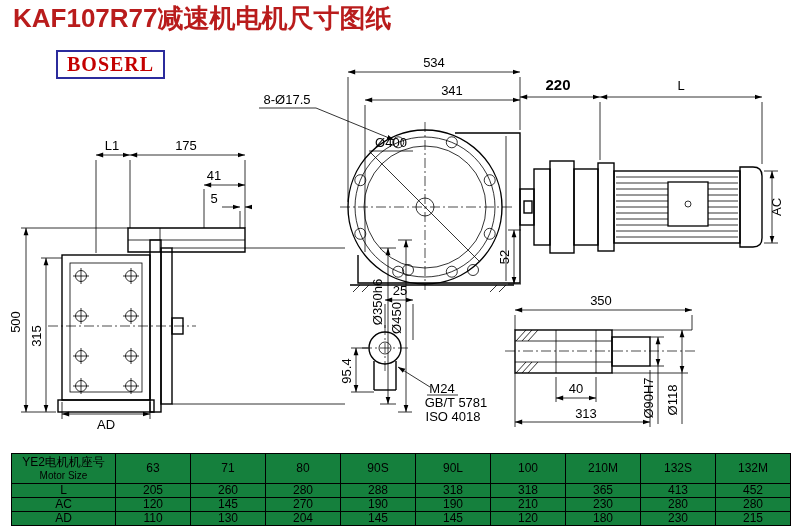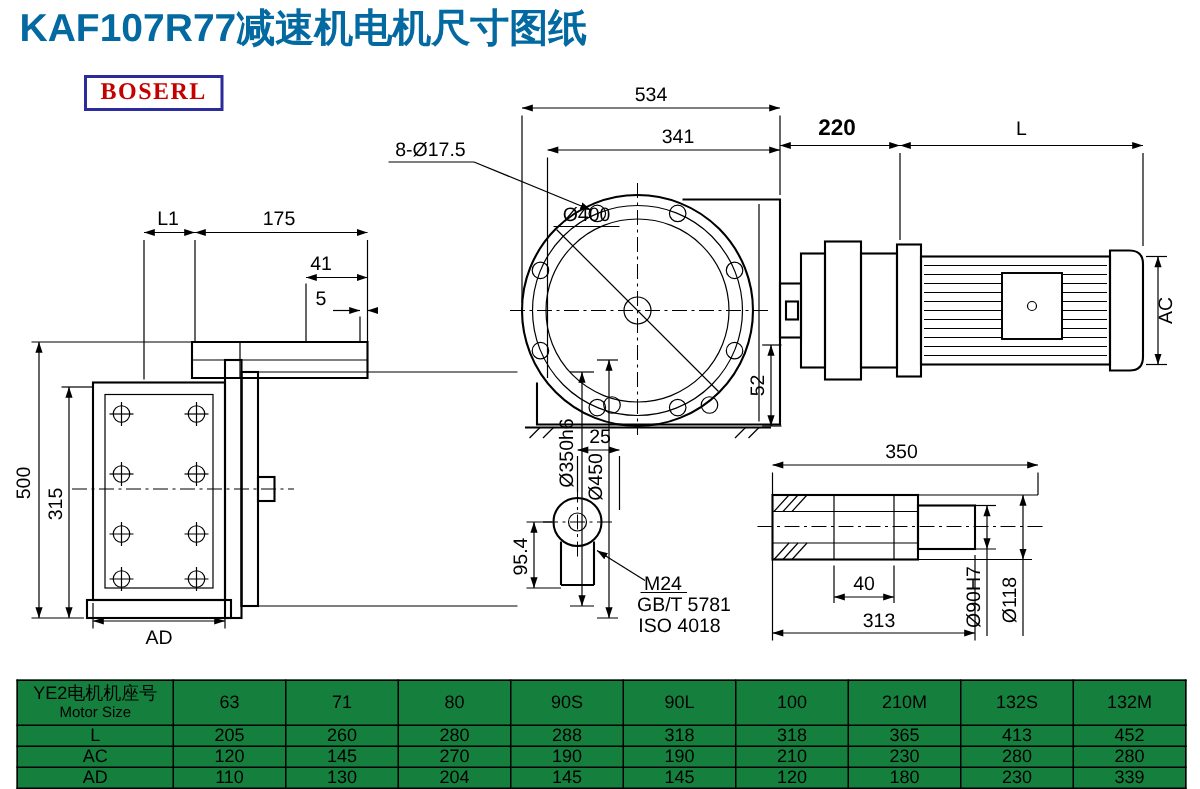--- a/index.html
+++ b/index.html
@@ -1,21 +1,21 @@
 <!DOCTYPE html>
 <html><head>
 <meta charset="utf-8">
 <style>
   * { margin:0; padding:0; box-sizing:border-box; }
   html,body { width:800px; height:526px; }
   body { background:#fff; font-family:"Liberation Sans",sans-serif; position:relative; overflow:hidden; }
   .page { position:relative; width:800px; height:526px; background:#fff; }
-  .title { position:absolute; left:13px; top:1px; font-size:26px; font-weight:bold; color:#0369a1; white-space:nowrap; }
+  .title { position:absolute; left:13px; top:1px; font-size:26px; font-weight:bold; color:#b91c1c; white-space:nowrap; }
   .logo { position:absolute; left:56px; top:50px; border:2px solid #2b2b9c; color:#c40000;
-          font-family:"Liberation Serif",serif; font-weight:bold; font-size:16px; padding:1px 9px; background:#fff; z-index:2; letter-spacing:1px; }
+          font-family:"Liberation Serif",serif; font-weight:bold; font-size:20px; padding:1px 9px; background:#fff; z-index:2; letter-spacing:1px; }
   svg.draw { position:absolute; left:0; top:35px; }
   svg text { font-family:"Liberation Sans",sans-serif; font-size:13px; fill:#000; }
   svg text.bold { font-weight:bold; font-size:15px; }
   .thick { stroke:#000; stroke-width:1.4; fill:none; }
   .thin  { stroke:#000; stroke-width:0.8; fill:none; }
   .dim   { stroke:#000; stroke-width:0.8; fill:none; }
   .cl    { stroke:#000; stroke-width:0.7; fill:none; stroke-dasharray:10 3 2 3; }
   .wfill { fill:#fff; stroke:#000; stroke-width:1.3; }
   table.spec { position:absolute; left:11px; top:453px; width:780px; border-collapse:collapse; table-layout:fixed; background:#15803d; }
   table.spec th, table.spec td { border:1px solid #000; text-align:center; font-size:12px; font-weight:normal; padding:0; line-height:13px; color:#000; }
@@ -332,18 +332,18 @@
     <tr class="drow">
       <td>AD</td>
       <td>110</td>
       <td>130</td>
       <td>204</td>
       <td>145</td>
       <td>145</td>
       <td>120</td>
       <td>180</td>
       <td>230</td>
-      <td>339</td>
+      <td>215</td>
     </tr>
   </tbody>
     </table>
 
 </div>
 
 </body></html>

